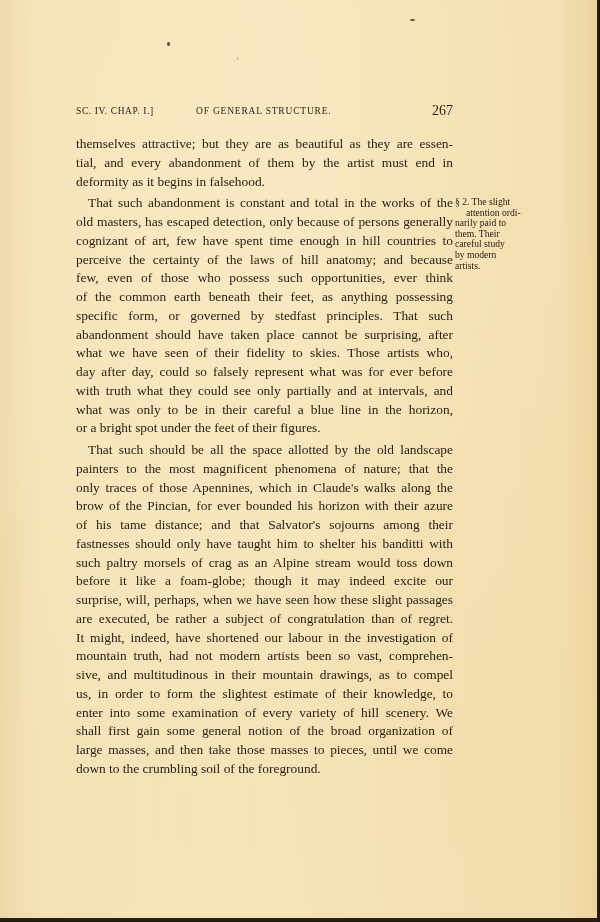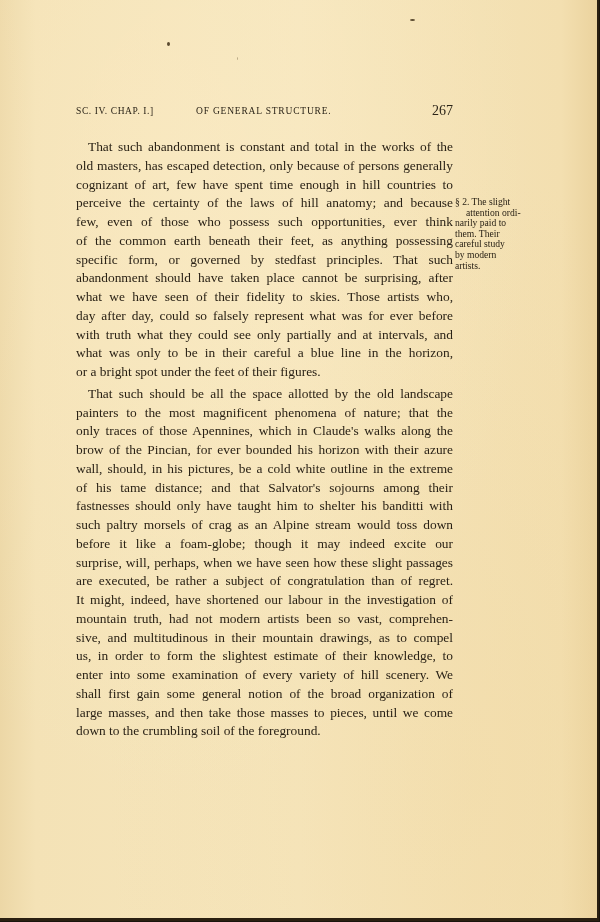--- a/index.html
+++ b/index.html
@@ -112,20 +112,25 @@
   <div class="speck" style="left:410px;top:19px;width:5px;height:2px;"></div>
   <div class="speck" style="left:237px;top:57px;width:1px;height:3px;opacity:0.4;"></div>
 
   <div class="header">
     <span class="left">SC. IV. CHAP. I.]</span>
     <span class="center">OF GENERAL STRUCTURE.</span>
     <span class="pagenum">267</span>
   </div>
 
   <div class="body-text">
+    <div class="paragraph">
+      <span class="line">themselves attractive; but they are as beautiful as they are essen-</span>
+      <span class="line">tial, and every abandonment of them by the artist must end in</span>
+      <span class="line last">deformity as it begins in falsehood.</span>
+    </div>
     <span class="para-gap"></span>
     <div class="paragraph">
       <span class="line indent">That such abandonment is constant and total in the works of the</span>
       <span class="line">old masters, has escaped detection, only because of persons generally</span>
       <span class="line">cognizant of art, few have spent time enough in hill countries to</span>
       <span class="line">perceive the certainty of the laws of hill anatomy; and because</span>
       <span class="line">few, even of those who possess such opportunities, ever think</span>
       <span class="line">of the common earth beneath their feet, as anything possessing</span>
       <span class="line">specific form, or governed by stedfast principles.   That such</span>
       <span class="line">abandonment should have taken place cannot be surprising, after</span>
@@ -134,21 +139,20 @@
       <span class="line">with truth what they could see only partially and at intervals, and</span>
       <span class="line">what was only to be in their careful a blue line in the horizon,</span>
       <span class="line last">or a bright spot under the feet of their figures.</span>
     </div>
     <span class="para-gap"></span>
     <div class="paragraph">
       <span class="line indent">That such should be all the space allotted by the old landscape</span>
       <span class="line">painters to the most magnificent phenomena of nature; that the</span>
       <span class="line">only traces of those Apennines, which in Claude's walks along the</span>
       <span class="line">brow of the Pincian, for ever bounded his horizon with their azure</span>
-      <span class="line">wall, should, in his pictures, be a cold white outline in the extreme</span>
       <span class="line">of his tame distance; and that Salvator's sojourns among their</span>
       <span class="line">fastnesses should only have taught him to shelter his banditti with</span>
       <span class="line">such paltry morsels of crag as an Alpine stream would toss down</span>
       <span class="line">before it like a foam-globe; though it may indeed excite our</span>
       <span class="line">surprise, will, perhaps, when we have seen how these slight passages</span>
       <span class="line">are executed, be rather a subject of congratulation than of regret.</span>
       <span class="line">It might, indeed, have shortened our labour in the investigation of</span>
       <span class="line">mountain truth, had not modern artists been so vast, comprehen-</span>
       <span class="line">sive, and multitudinous in their mountain drawings, as to compel</span>
       <span class="line">us, in order to form the slightest estimate of their knowledge, to</span>

